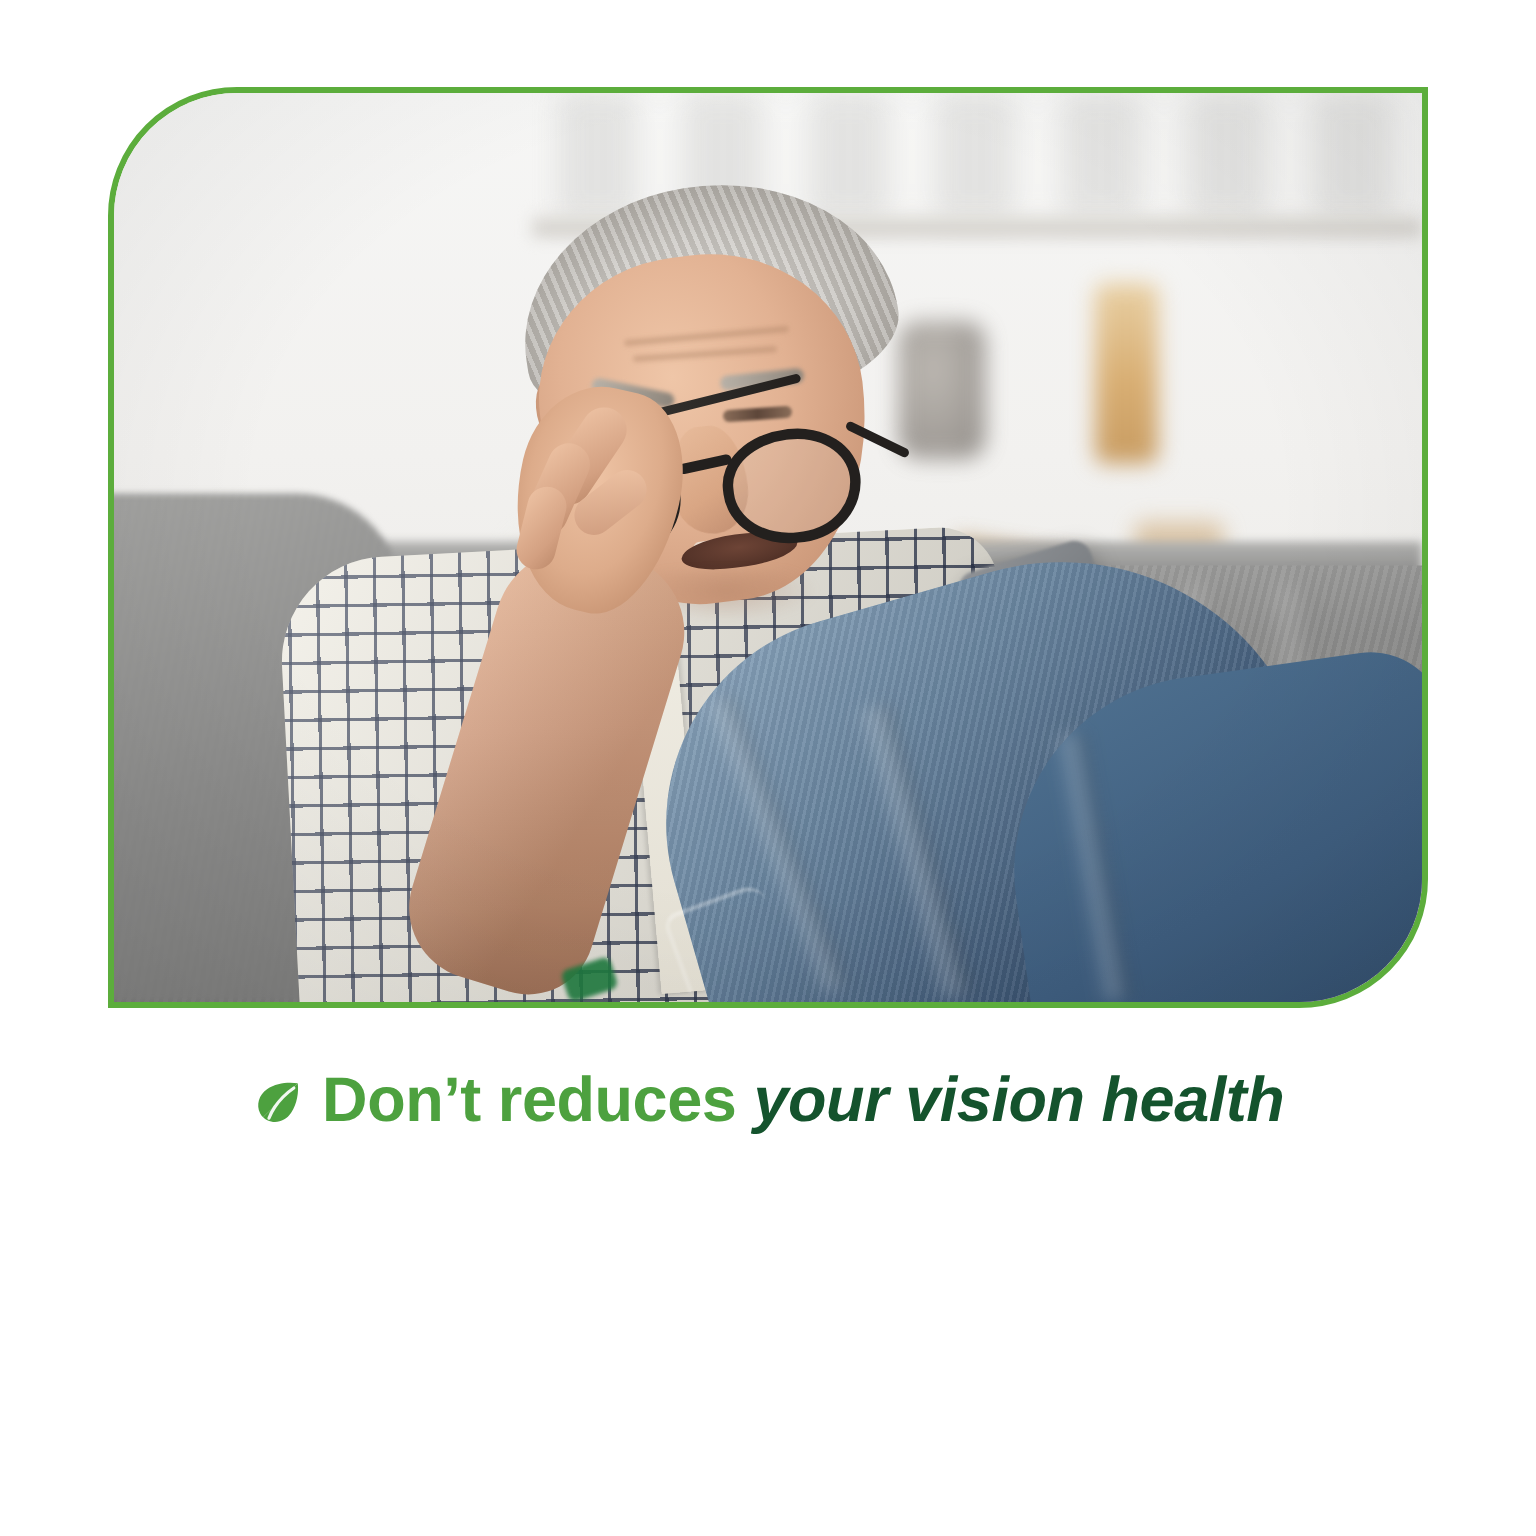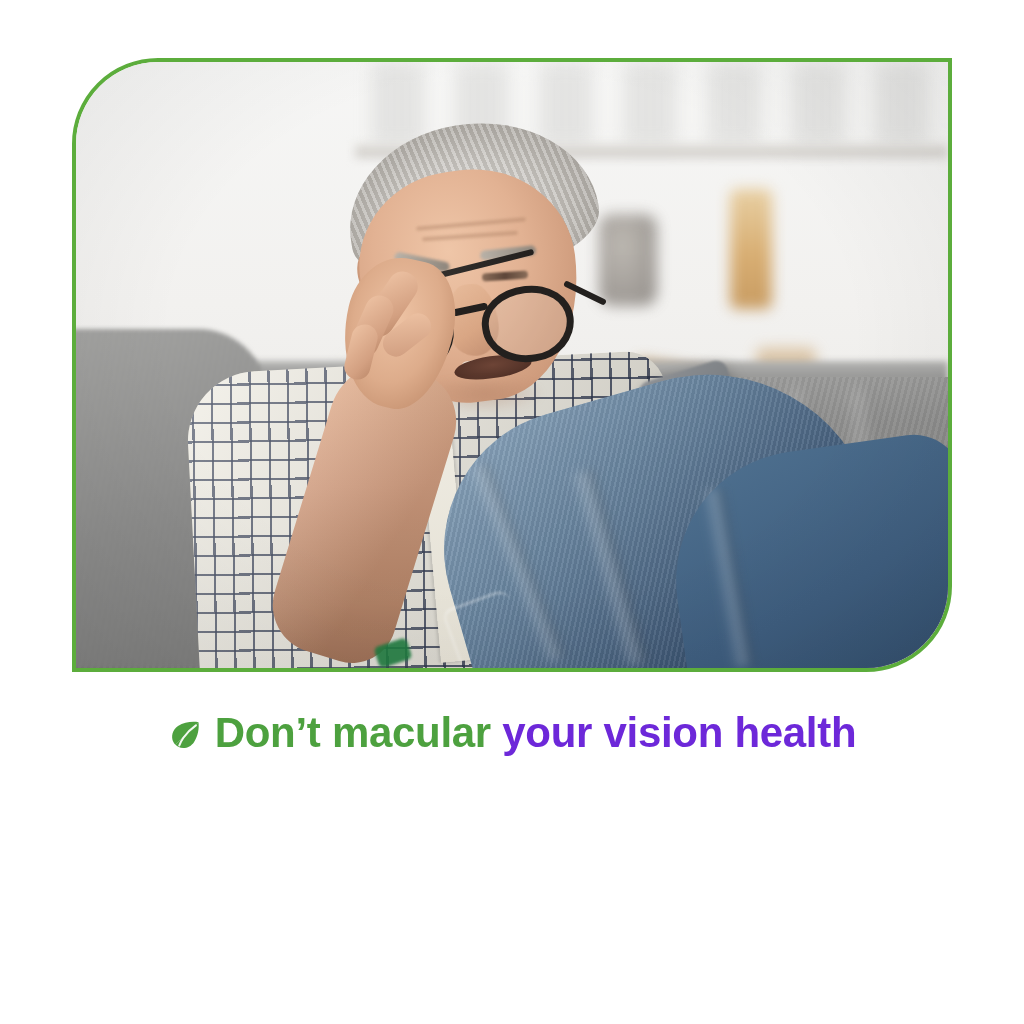--- a/index.html
+++ b/index.html
@@ -511,21 +511,21 @@
     letter-spacing: -0.3px;
     white-space: nowrap;
     line-height: 1;
   }
   .headline .leaf-icon {
     display: inline-block;
     vertical-align: -5px;
     margin-right: 13px;
   }
   .headline .hl-primary { color: #4da13f; }
-  .headline .hl-secondary { color: #6d28d9; }
+  .headline .hl-secondary { color: #14532d; font-style: italic; }
 
   
   .body-copy {
     position: absolute;
     left: 62px; top: 790px;
     width: 900px;
     text-align: center;
     font-size: 30px;
     line-height: 1.52;
     color: #3b3b3b;
@@ -619,17 +619,17 @@
     </div>
   </div>
 
   <div class="headline">
     <span class="leaf-icon">
       <svg width="34" height="34" viewBox="0 0 34 34" aria-hidden="true">
         <path d="M30.5 4.2C24.5 3.2 16.2 3.9 10 8.1 4.6 11.8 2.6 18.6 5.4 24.1c0.5 1 1.2 1.9 2 2.7L30.5 4.2z" fill="#4da13f"></path>
         <path d="M30.5 4.2L7.4 26.8c0.8 0.8 1.8 1.5 2.8 2 5.6 2.7 12.3 0.6 15.9-4.9C30.2 17.7 31.2 10.1 30.5 4.2z" fill="#4da13f"></path>
         <path d="M27.9 7.3C23.2 10.5 18.6 15 15.2 20c-1.7 2.5-3 5-3.9 7.5" fill="none" stroke="#ffffff" stroke-width="2.1" stroke-linecap="round" opacity="0.92"></path>
       </svg>
-    </span><span class="hl-primary">Don’t macular</span><span> </span><span class="hl-secondary">your vision health</span>
+    </span><span class="hl-primary">Don’t reduces</span><span> </span><span class="hl-secondary">your vision health</span>
   </div>
 
 
 </div>
 
 </body></html>

